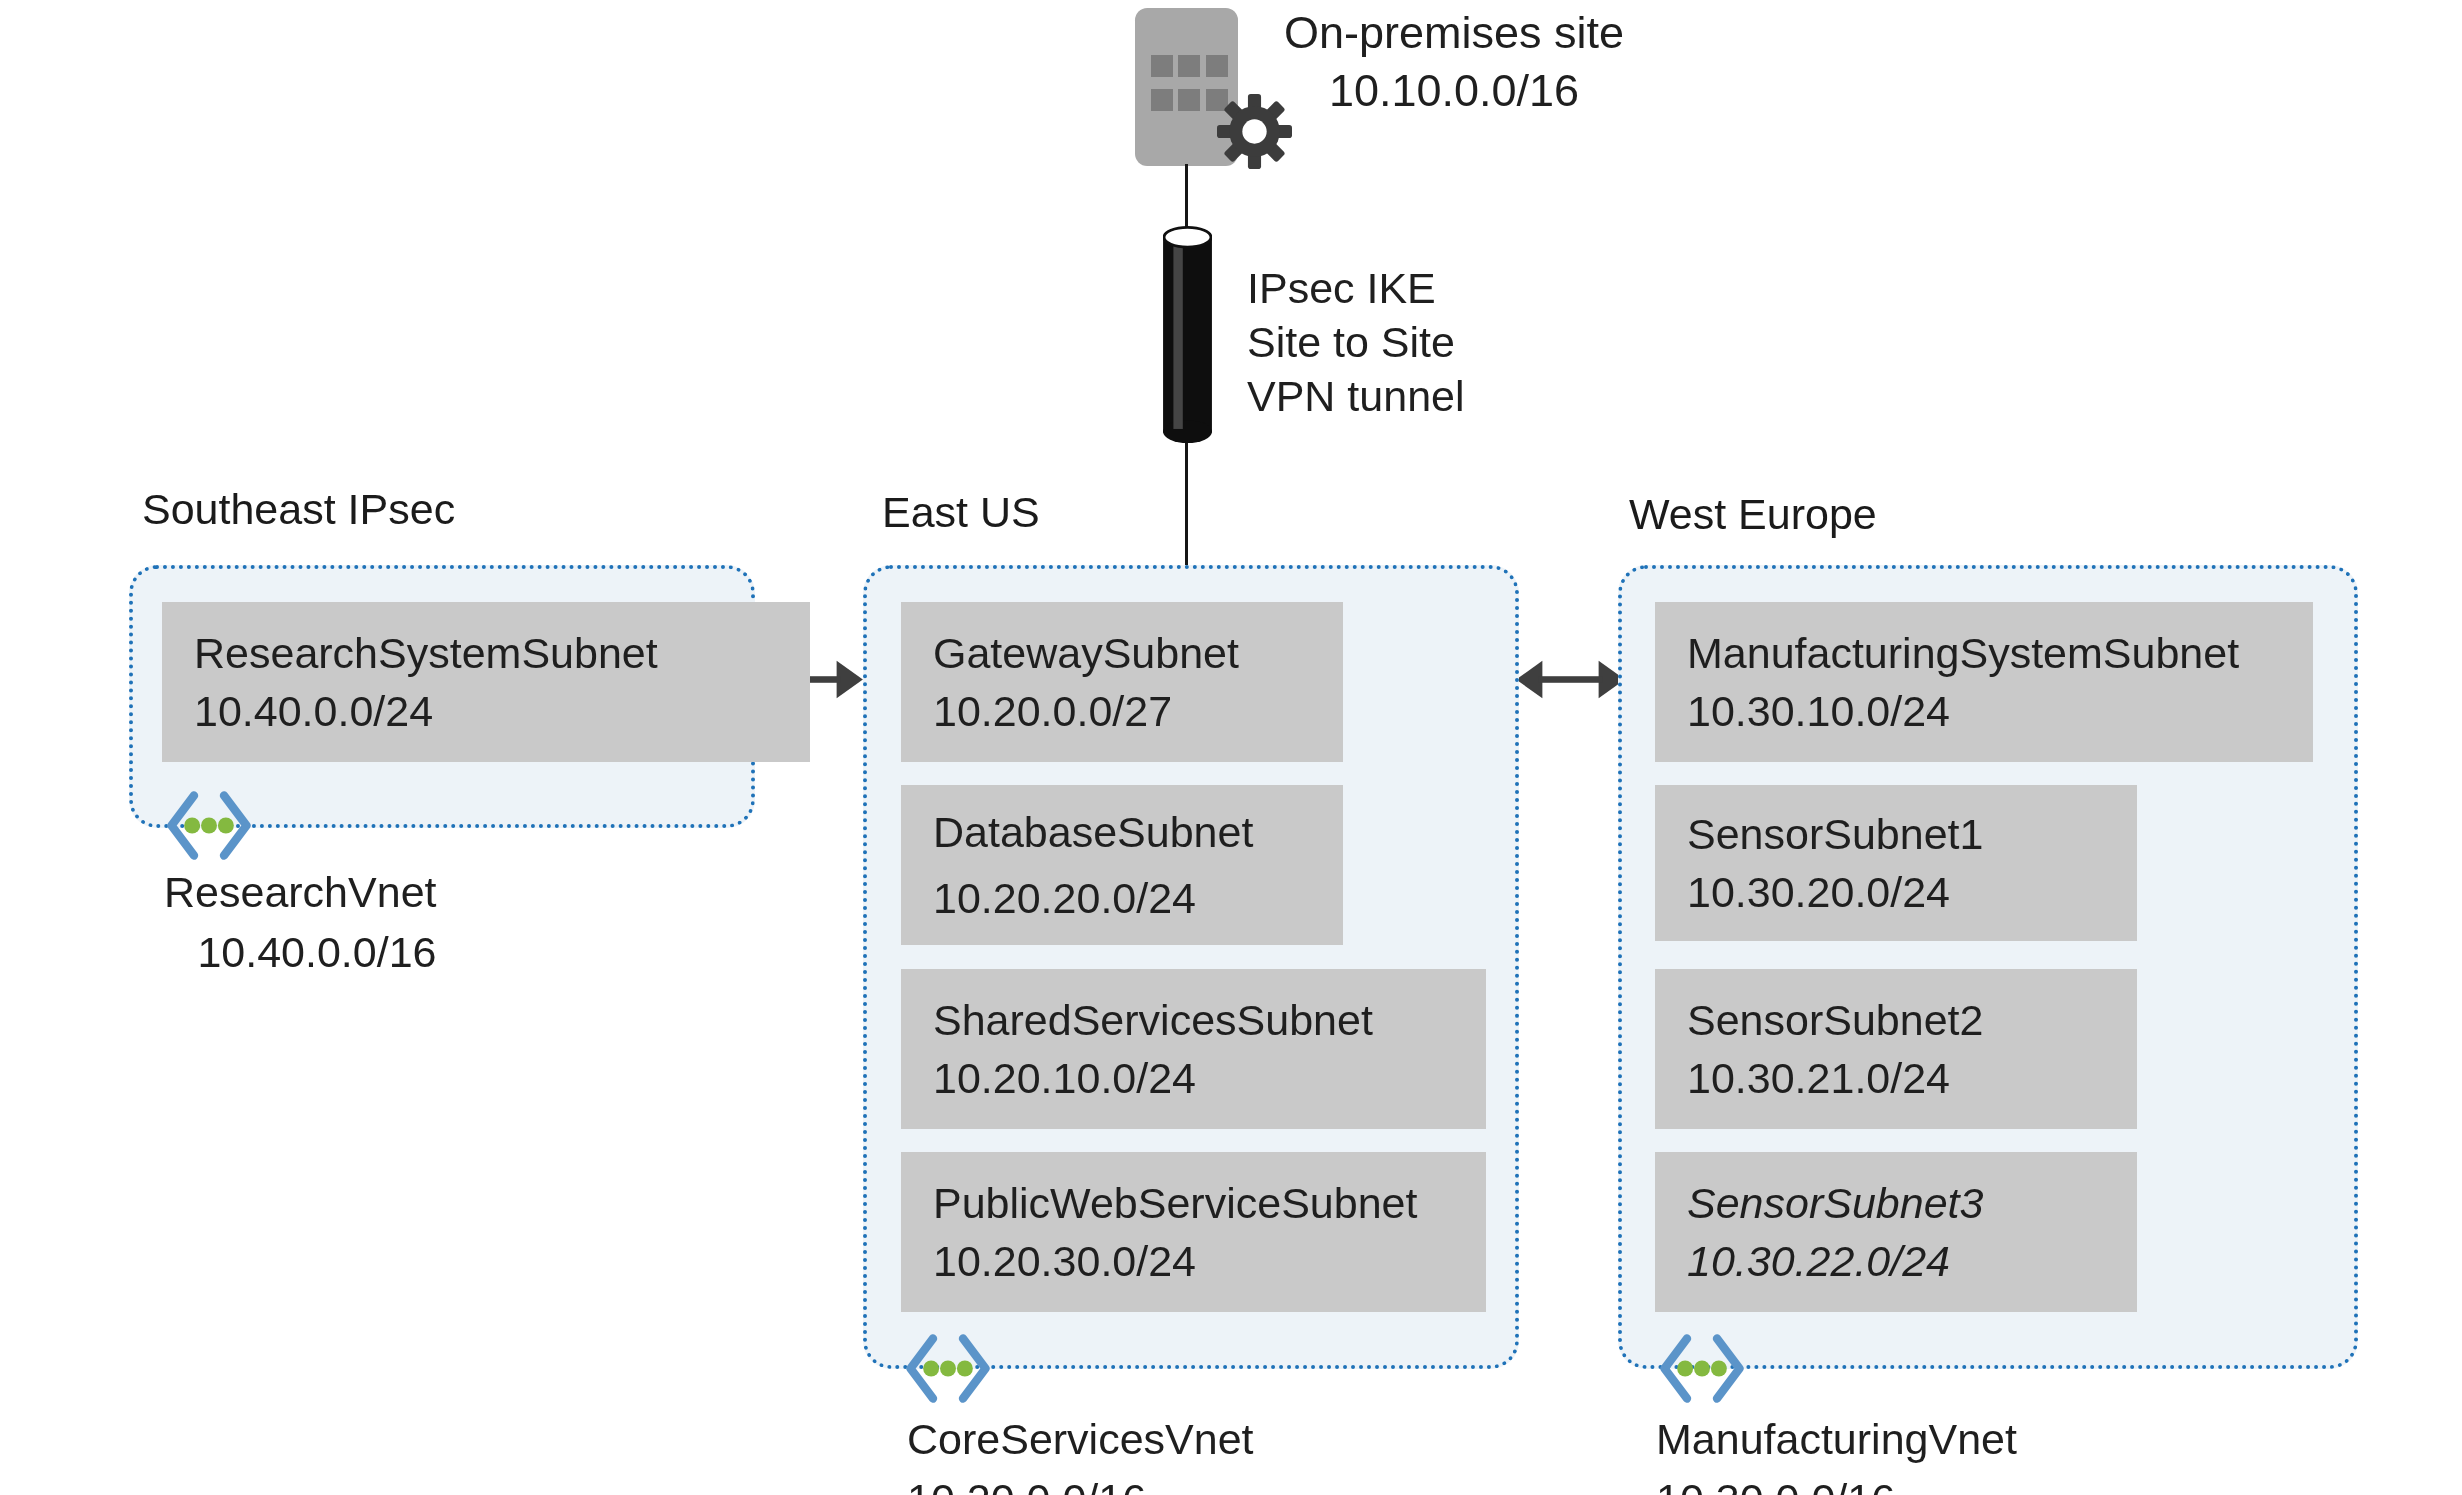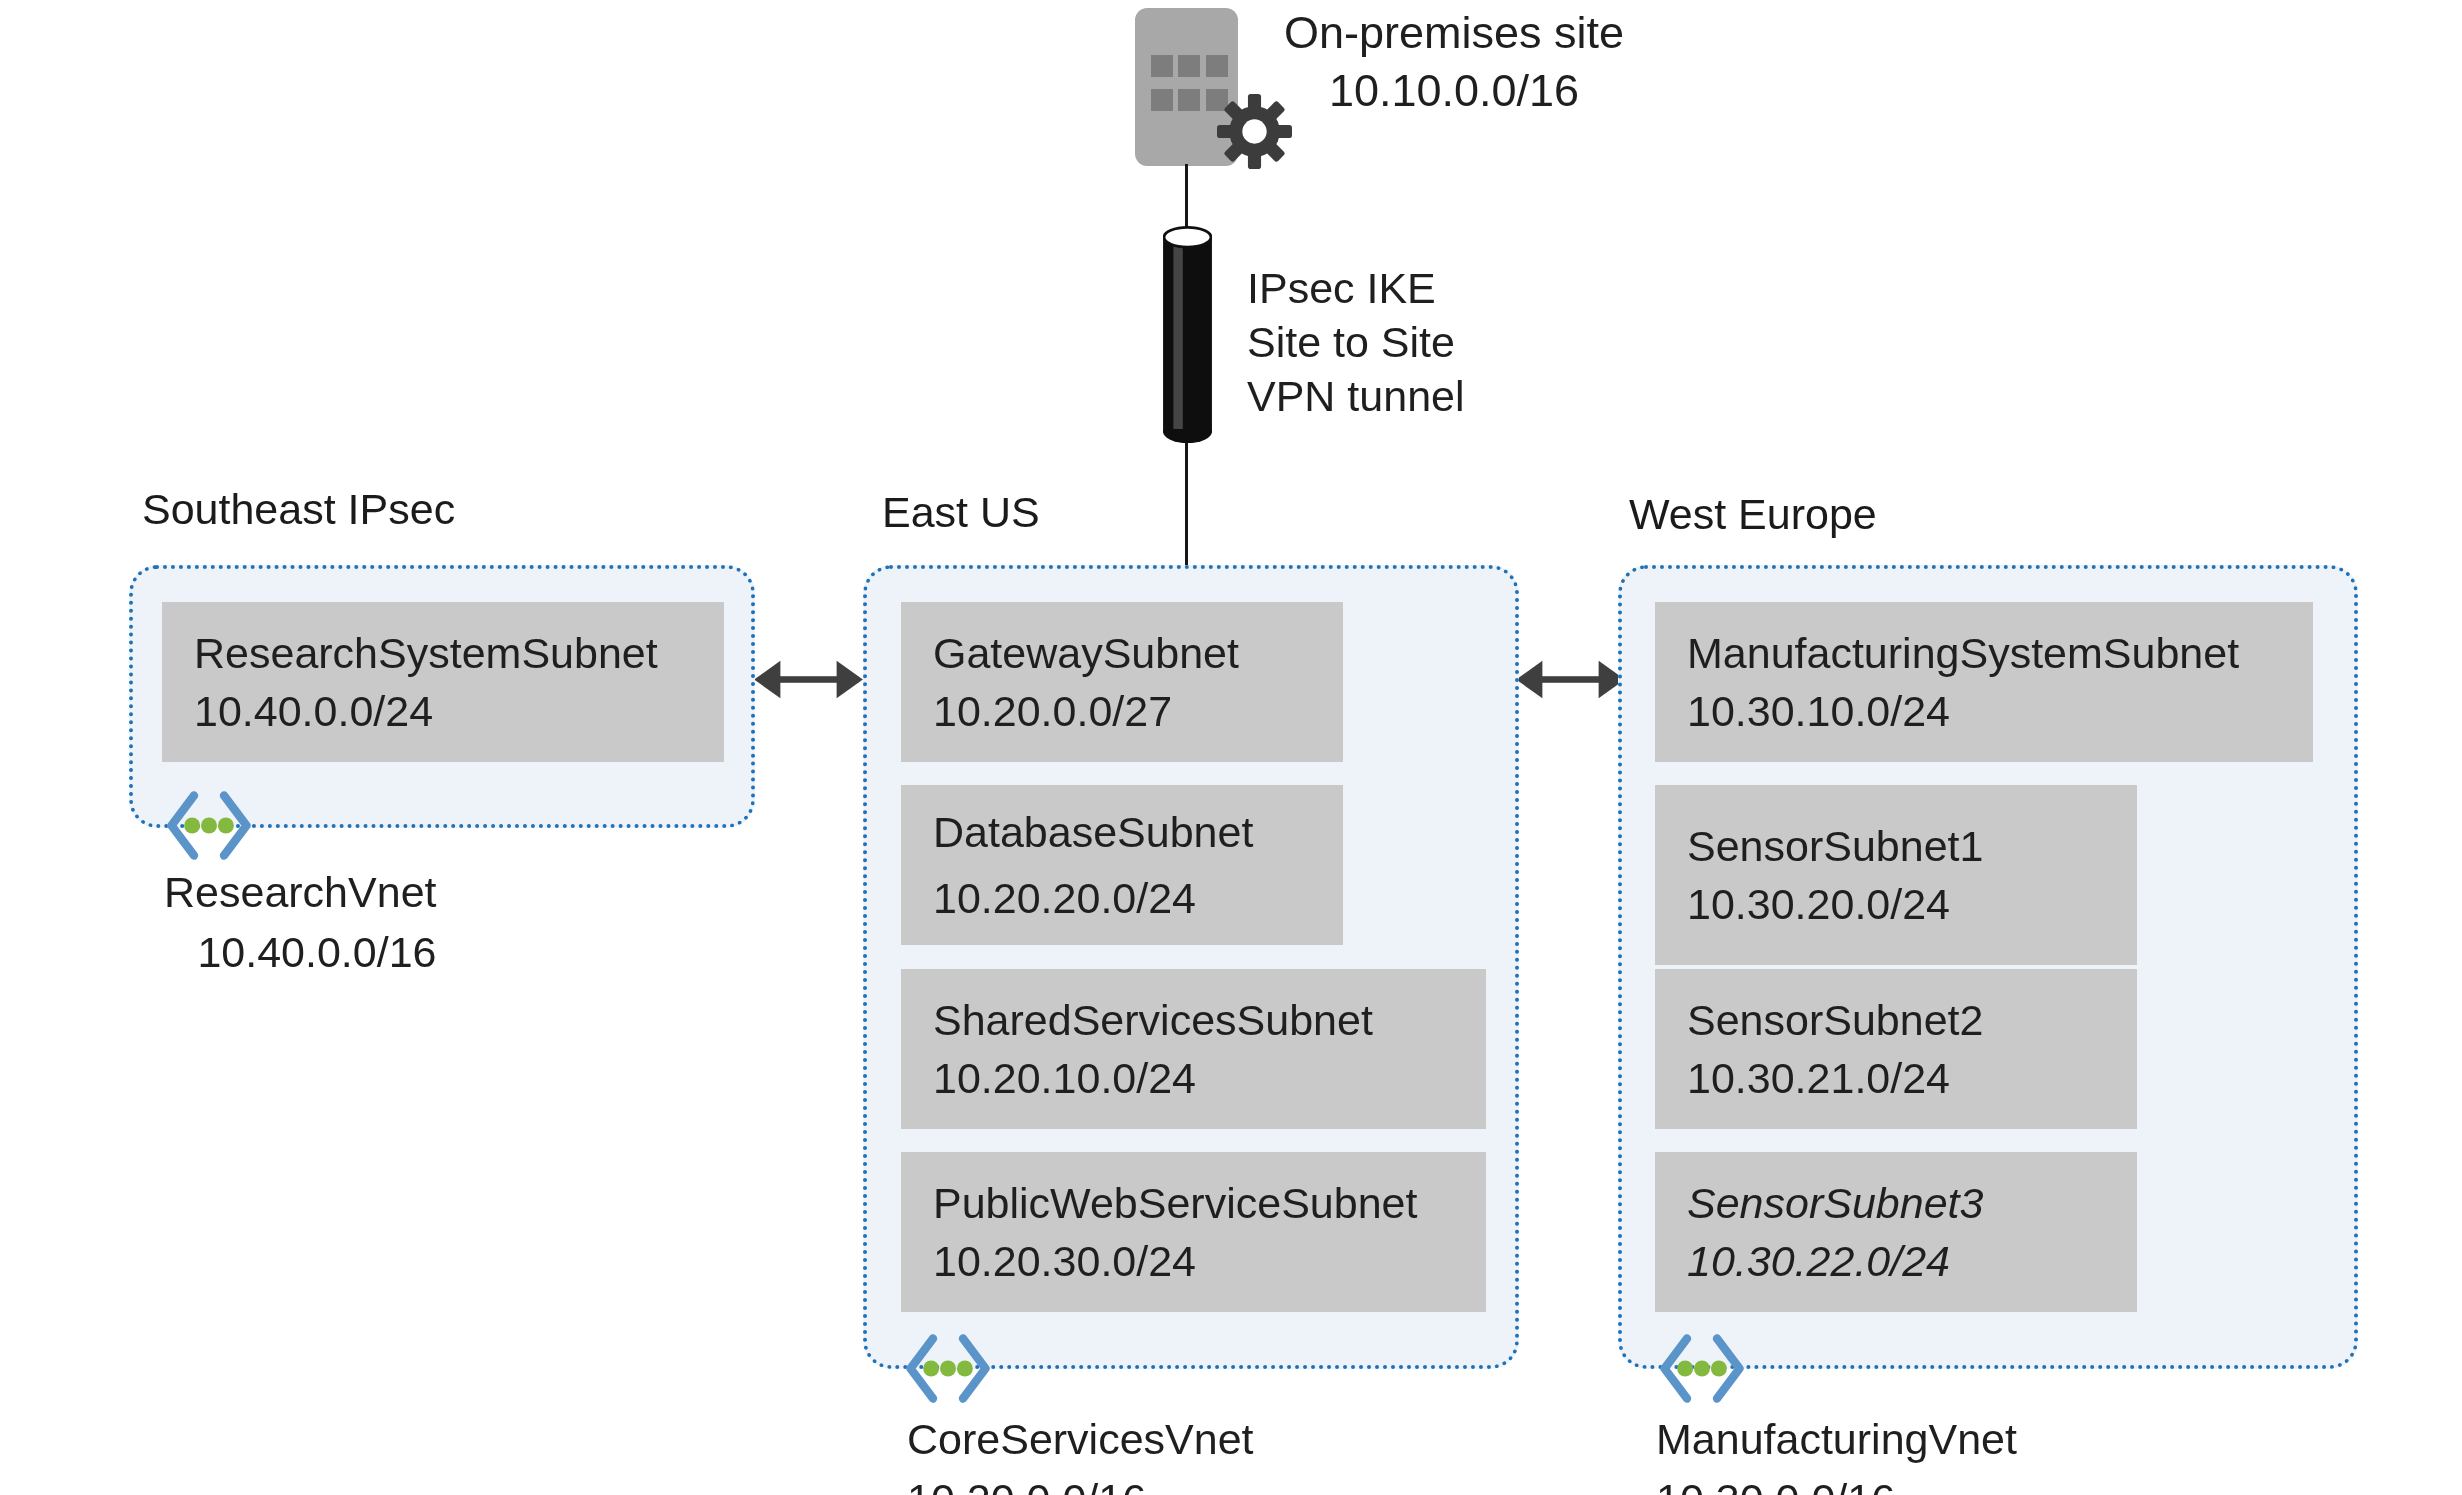--- a/index.html
+++ b/index.html
@@ -85,21 +85,21 @@
   <svg class="abs arrow-svg" style="left:1514px;top:657px;" viewBox="0 0 120 48">
     <g fill="#3f3f3f">
       <polygon points="2,24 30,4 30,44"></polygon>
       <polygon points="118,24 90,4 90,44"></polygon>
       <rect x="26" y="20.5" width="68" height="7"></rect>
     </g>
   </svg>
 
   <div class="abs region-label" style="left:142px;top:485px;">Southeast IPsec</div>
   <div class="abs region-box" style="left:129px;top:565px;width:626px;height:263px;"></div>
-  <div class="abs subnet" style="left:162px;top:602px;width:562px;height:160px;">
+  <div class="abs subnet" style="left:162px;top:602px;width:648px;height:160px;">
     <div>ResearchSystemSubnet</div>
     <div>10.40.0.0/24</div>
   </div>
   <svg class="abs icon-svg" style="left:162px;top:788px;" viewBox="0 0 100 80">
     <path d="M34,8 L10,40 L34,72" fill="none" stroke="#5b94c9" stroke-width="9" stroke-linecap="round" stroke-linejoin="round"></path>
     <path d="M66,8 L90,40 L66,72" fill="none" stroke="#5b94c9" stroke-width="9" stroke-linecap="round" stroke-linejoin="round"></path>
     <circle cx="32" cy="40" r="8.5" fill="#84b940"></circle>
     <circle cx="50" cy="40" r="8.5" fill="#84b940"></circle>
     <circle cx="68" cy="40" r="8.5" fill="#84b940"></circle>
   </svg>
@@ -137,21 +137,21 @@
     <div>CoreServicesVnet</div>
     <div>10.20.0.0/16</div>
   </div>
 
   <div class="abs region-label" style="left:1629px;top:490px;">West Europe</div>
   <div class="abs region-box" style="left:1618px;top:565px;width:740px;height:804px;"></div>
   <div class="abs subnet" style="left:1655px;top:602px;width:658px;height:160px;">
     <div>ManufacturingSystemSubnet</div>
     <div>10.30.10.0/24</div>
   </div>
-  <div class="abs subnet" style="left:1655px;top:785px;width:482px;height:180px;">
+  <div class="abs subnet" style="left:1655px;top:785px;width:482px;height:156px;">
     <div>SensorSubnet1</div>
     <div>10.30.20.0/24</div>
   </div>
   <div class="abs subnet" style="left:1655px;top:969px;width:482px;height:160px;">
     <div>SensorSubnet2</div>
     <div>10.30.21.0/24</div>
   </div>
   <div class="abs subnet" style="left:1655px;top:1152px;width:482px;height:160px;font-style:italic;">
     <div>SensorSubnet3</div>
     <div>10.30.22.0/24</div>

